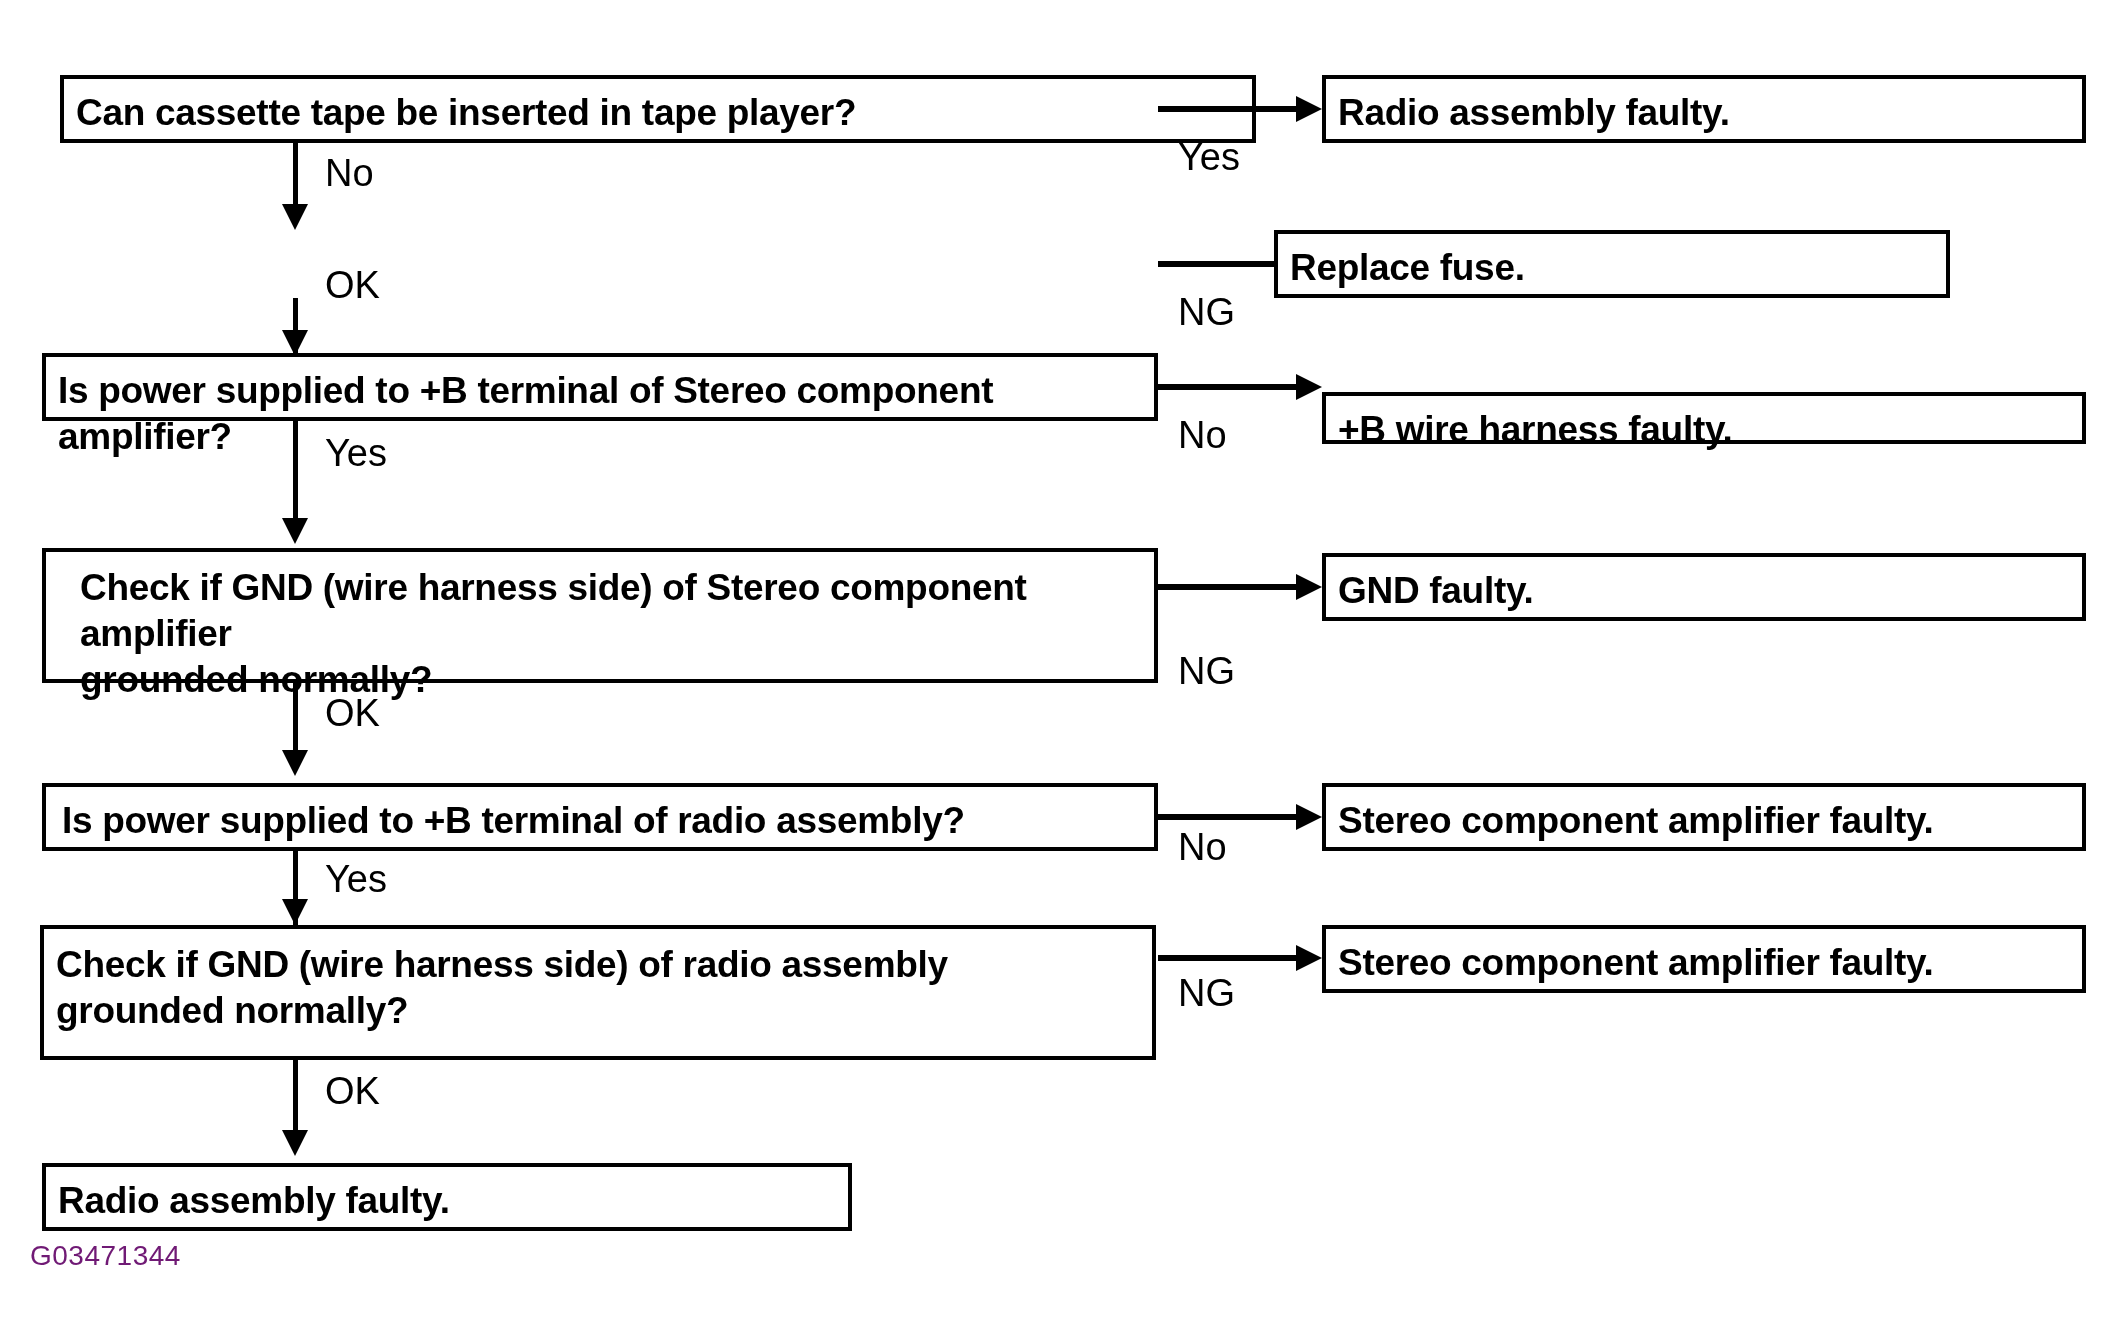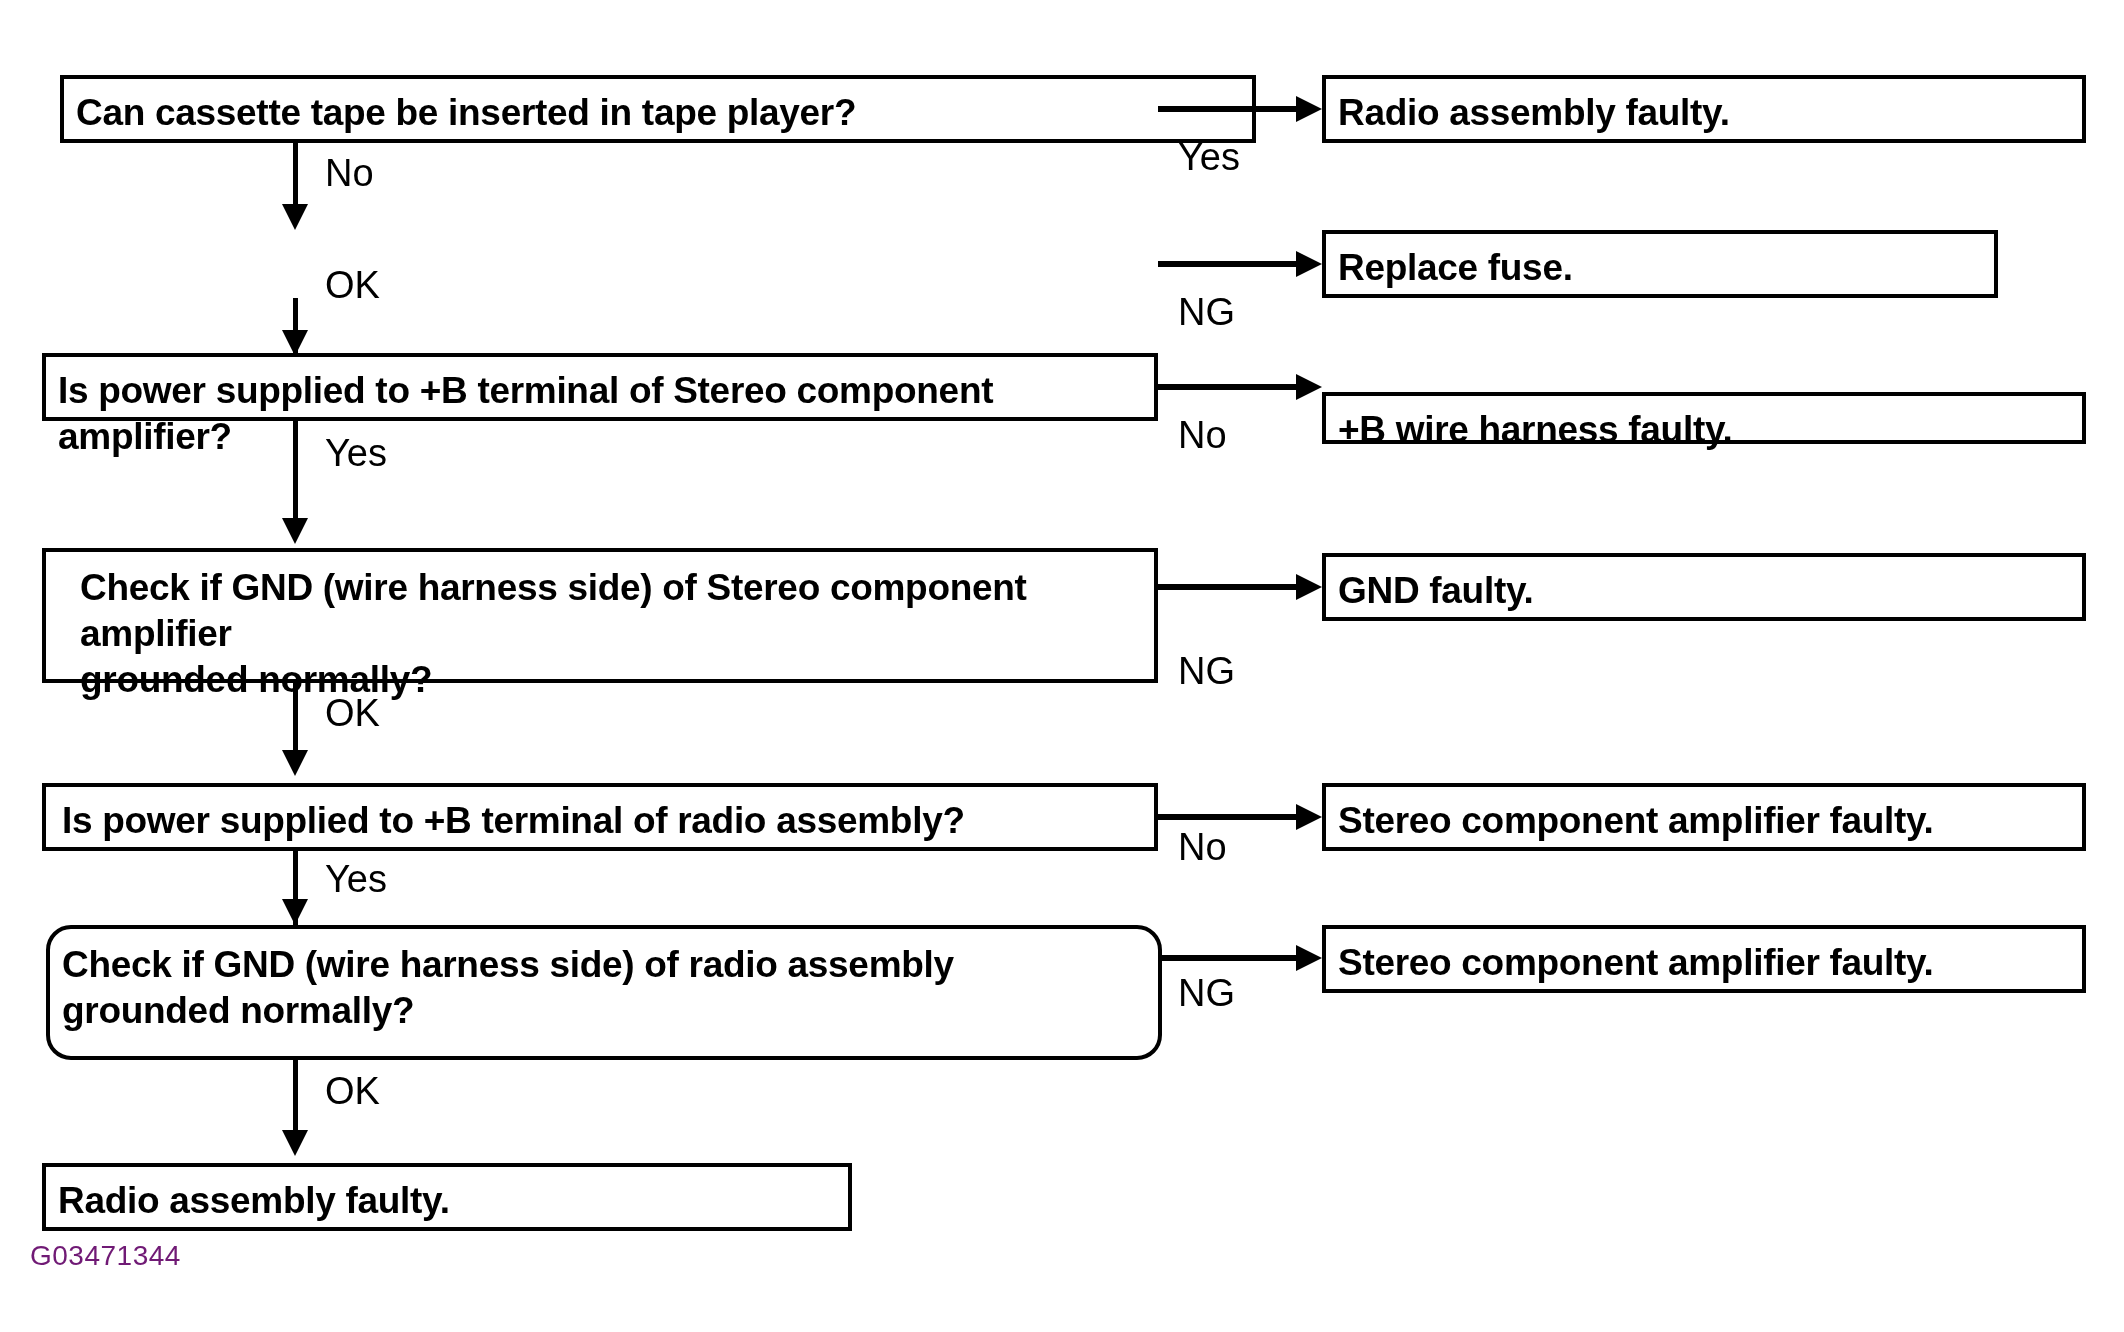--- a/index.html
+++ b/index.html
@@ -93,21 +93,21 @@
 
   <div class="vline" style="left:293px; top:143px; height:68px;"></div>
   <div class="arrow-down" style="left:282px; top:204px;"></div>
   <div class="edge-label" style="left:325px; top:152px;">No</div>
 
 
   <div class="hline" style="left:1158px; top:261px; width:148px;"></div>
   <div class="arrow-right" style="left:1296px; top:251px;"></div>
   <div class="edge-label" style="left:1178px; top:291px;">NG</div>
 
-  <div class="node" style="left:1322px; top:230px; width:676px; height:68px;">Replace fuse.</div>
+  <div class="node" style="left:1274px; top:230px; width:676px; height:68px;">Replace fuse.</div>
 
   <div class="vline" style="left:293px; top:298px; height:63px;"></div>
   <div class="arrow-down" style="left:282px; top:330px;"></div>
   <div class="edge-label" style="left:325px; top:264px;">OK</div>
 
   <div class="node" style="left:42px; top:353px; width:1116px; height:68px;">Is power supplied to +B terminal of Stereo component amplifier?</div>
 
   <div class="hline" style="left:1158px; top:384px; width:148px;"></div>
   <div class="arrow-right" style="left:1296px; top:374px;"></div>
   <div class="edge-label" style="left:1178px; top:414px;">No</div>
@@ -136,21 +136,21 @@
   <div class="hline" style="left:1158px; top:814px; width:148px;"></div>
   <div class="arrow-right" style="left:1296px; top:804px;"></div>
   <div class="edge-label" style="left:1178px; top:826px;">No</div>
 
   <div class="node" style="left:1322px; top:783px; width:764px; height:68px;">Stereo component amplifier faulty.</div>
 
   <div class="vline" style="left:293px; top:851px; height:78px;"></div>
   <div class="arrow-down" style="left:282px; top:899px;"></div>
   <div class="edge-label" style="left:325px; top:858px;">Yes</div>
 
-  <div class="node two-line" style="left:46px; top:925px; width:1116px; height:135px;border-radius:25px;">Check if GND (wire harness side) of radio assembly
+  <div class="node two-line" style="left:40px; top:925px; width:1116px; height:135px;">Check if GND (wire harness side) of radio assembly
 grounded normally?</div>
 
   <div class="hline" style="left:1158px; top:955px; width:148px;"></div>
   <div class="arrow-right" style="left:1296px; top:945px;"></div>
   <div class="edge-label" style="left:1178px; top:972px;">NG</div>
 
   <div class="node" style="left:1322px; top:925px; width:764px; height:68px;">Stereo component amplifier faulty.</div>
 
   <div class="vline" style="left:293px; top:1060px; height:76px;"></div>
   <div class="arrow-down" style="left:282px; top:1130px;"></div>

